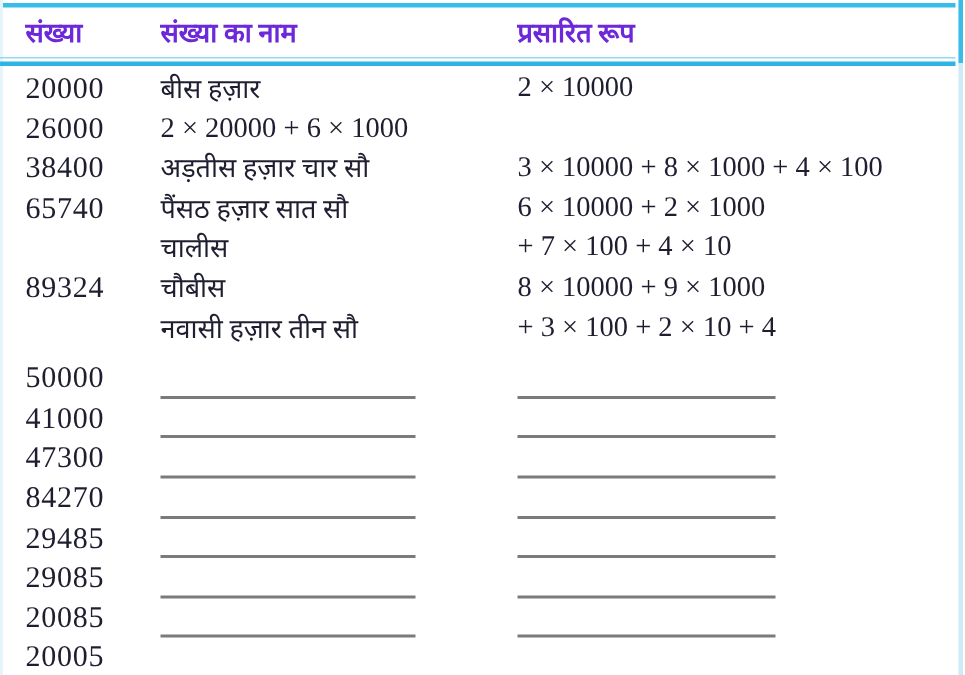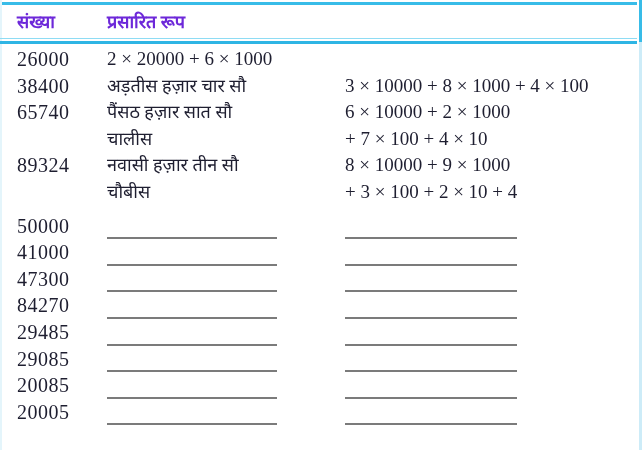--- a/index.html
+++ b/index.html
@@ -91,26 +91,38 @@
 </head>
 <body>
 
 <div class="top-rule"></div>
 <div class="left-rule"></div>
 <div class="right-rule"></div>
 <div class="right-rule-bright"></div>
 
 <div class="header-row">
   <span>संख्या</span>
+  <span>संख्या का नाम</span>
   <span>प्रसारित रूप</span>
 </div>
 
 <div class="header-rule"></div>
 
 <div class="table-body">
+  <div class="row">
+    <div class="cell num">
+        <div class="cell-line">20000</div>
+      </div>
+    <div class="cell name">
+        <div class="cell-line">बीस हज़ार</div>
+      </div>
+    <div class="cell expanded">
+        <div class="cell-line">2 × 10000</div>
+      </div>
+  </div>
 
   <div class="row">
     <div class="cell num">
         <div class="cell-line">26000</div>
       </div>
     <div class="cell expanded">
         <div class="cell-line">2 × 20000 + 6 × 1000</div>
       </div>
   </div>
 
@@ -138,22 +150,22 @@
         <div class="cell-line">6 × 10000 + 2 × 1000</div>
         <div class="cell-line">+ 7 × 100 + 4 × 10</div>
       </div>
   </div>
 
   <div class="row">
     <div class="cell num">
         <div class="cell-line">89324</div>
       </div>
     <div class="cell name">
+        <div class="cell-line">चौबीस</div>
         <div class="cell-line">नवासी हज़ार तीन सौ</div>
-        <div class="cell-line">चौबीस</div>
       </div>
     <div class="cell expanded">
         <div class="cell-line">8 × 10000 + 9 × 1000</div>
         <div class="cell-line">+ 3 × 100 + 2 × 10 + 4</div>
       </div>
   </div>
 
   <div class="row gap-before">
     <div class="cell num">
         <div class="cell-line">50000</div>

